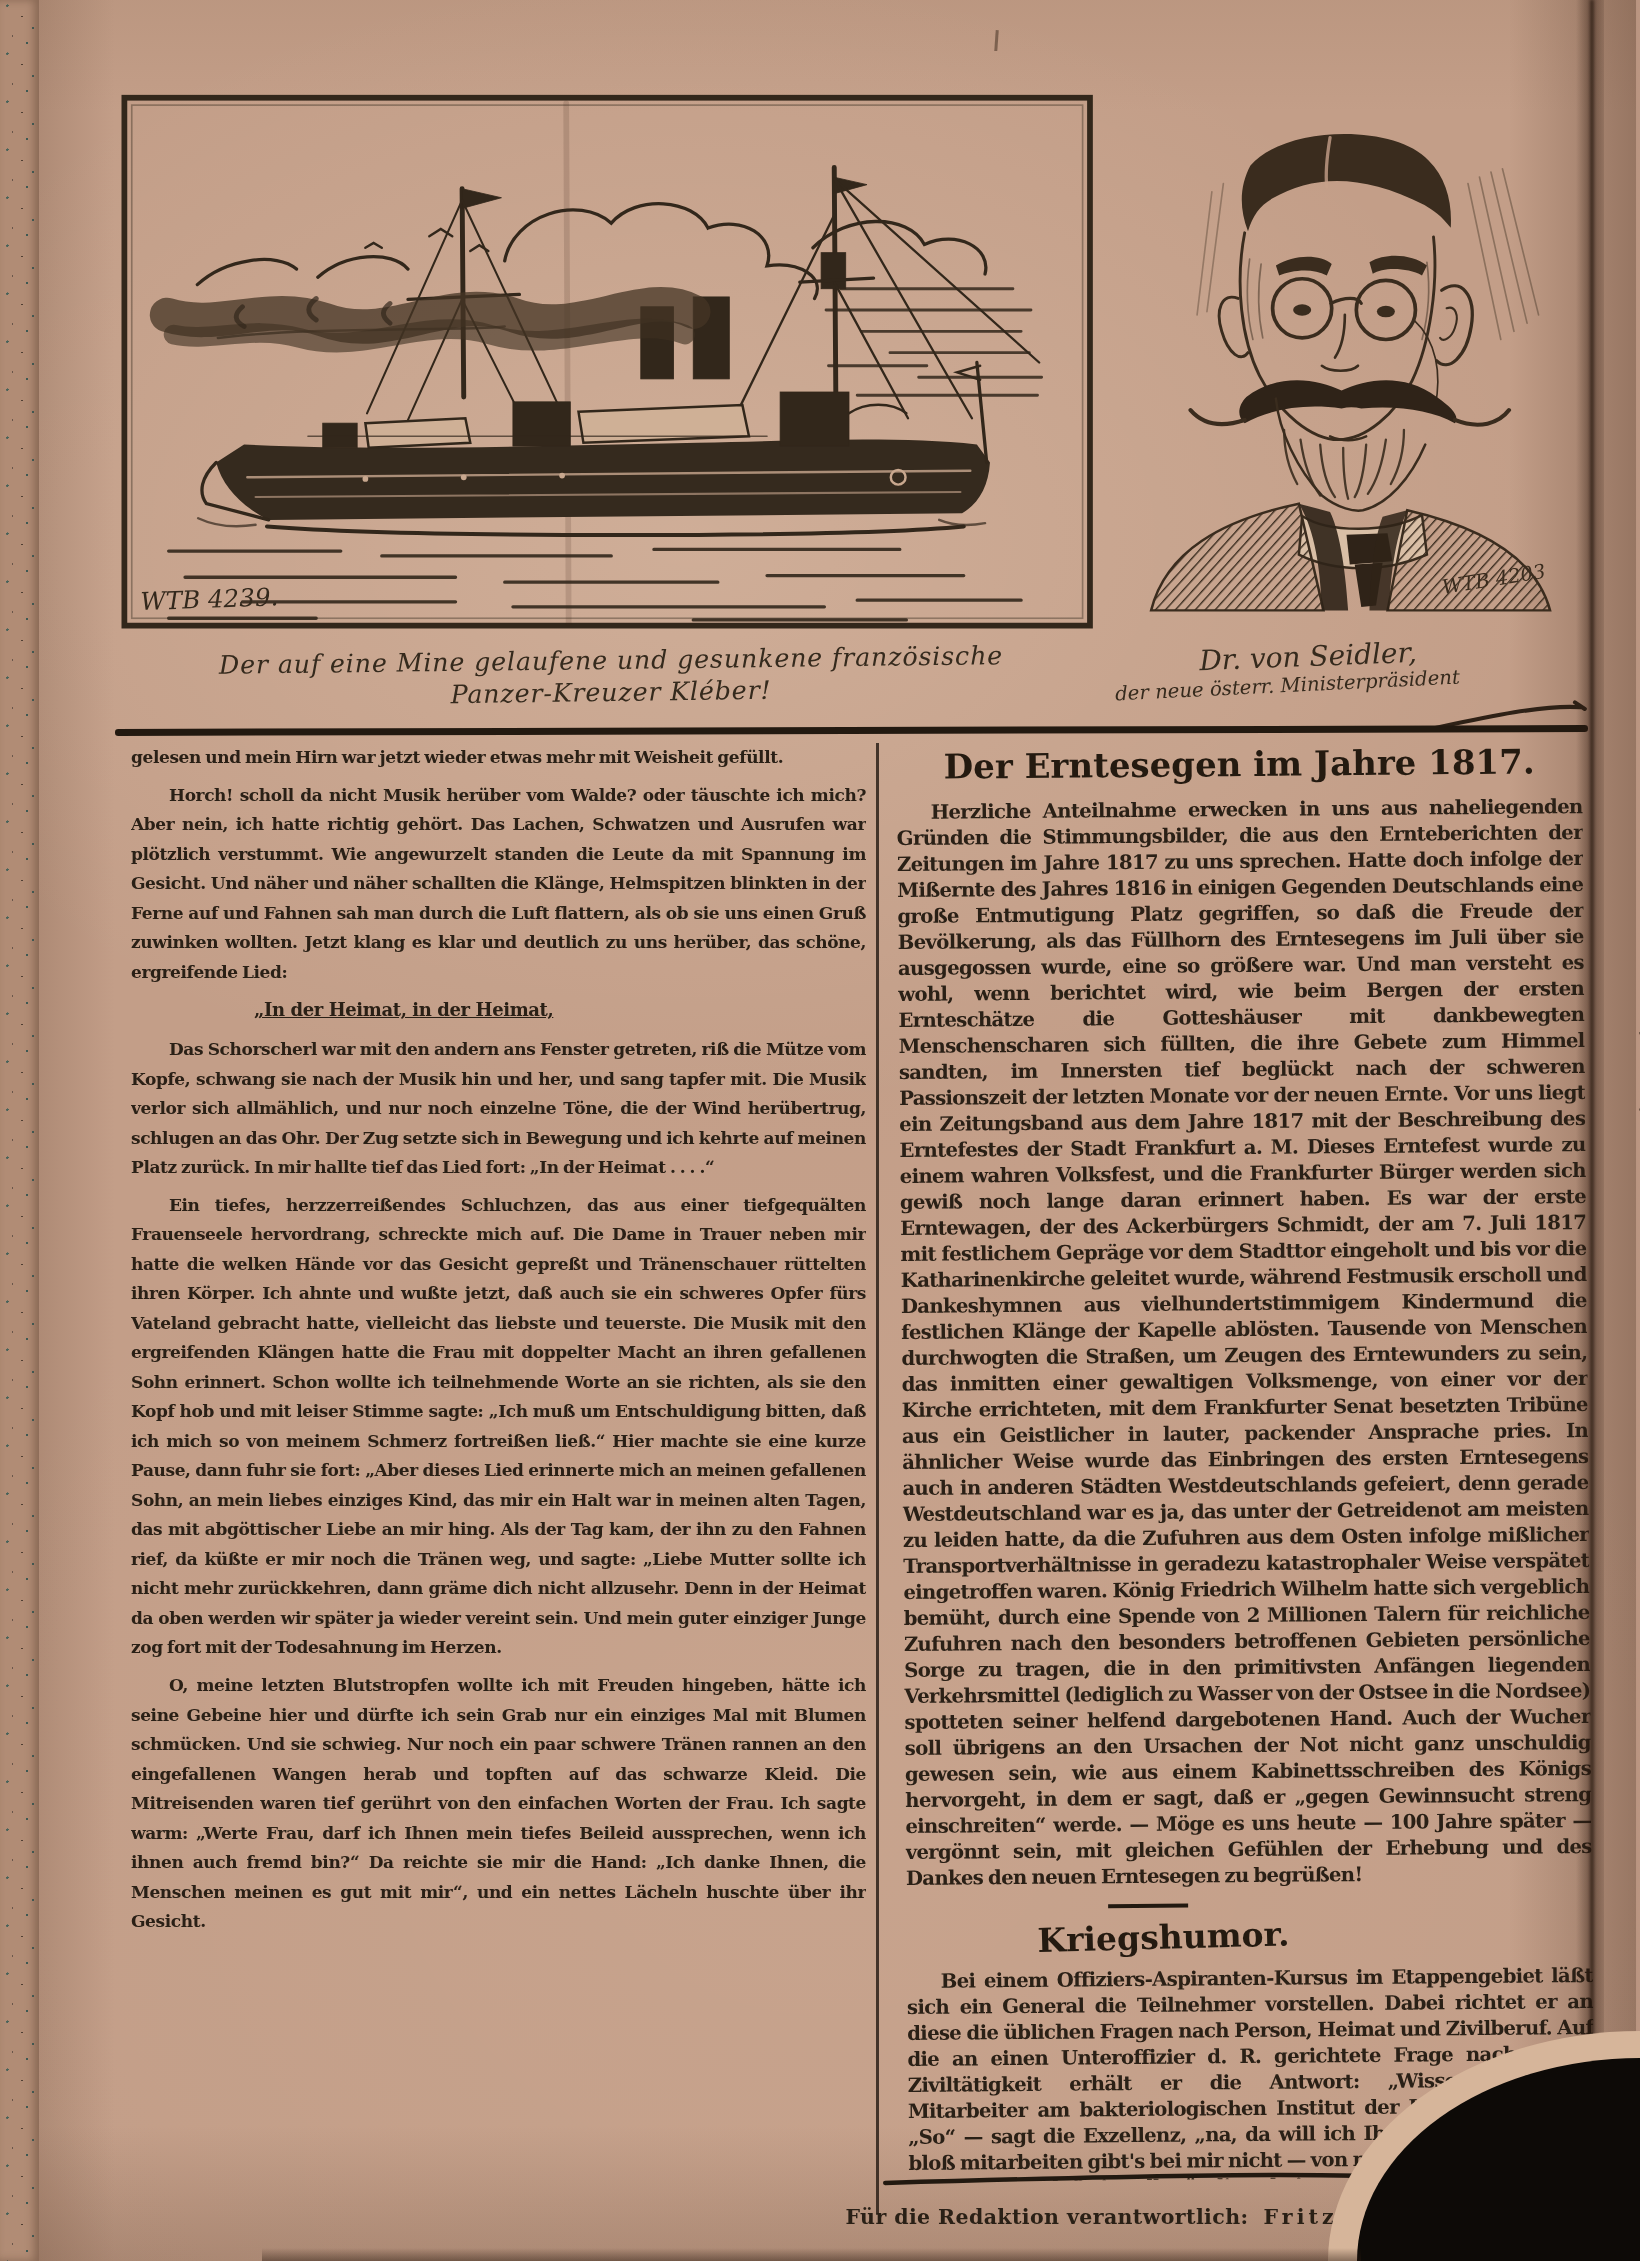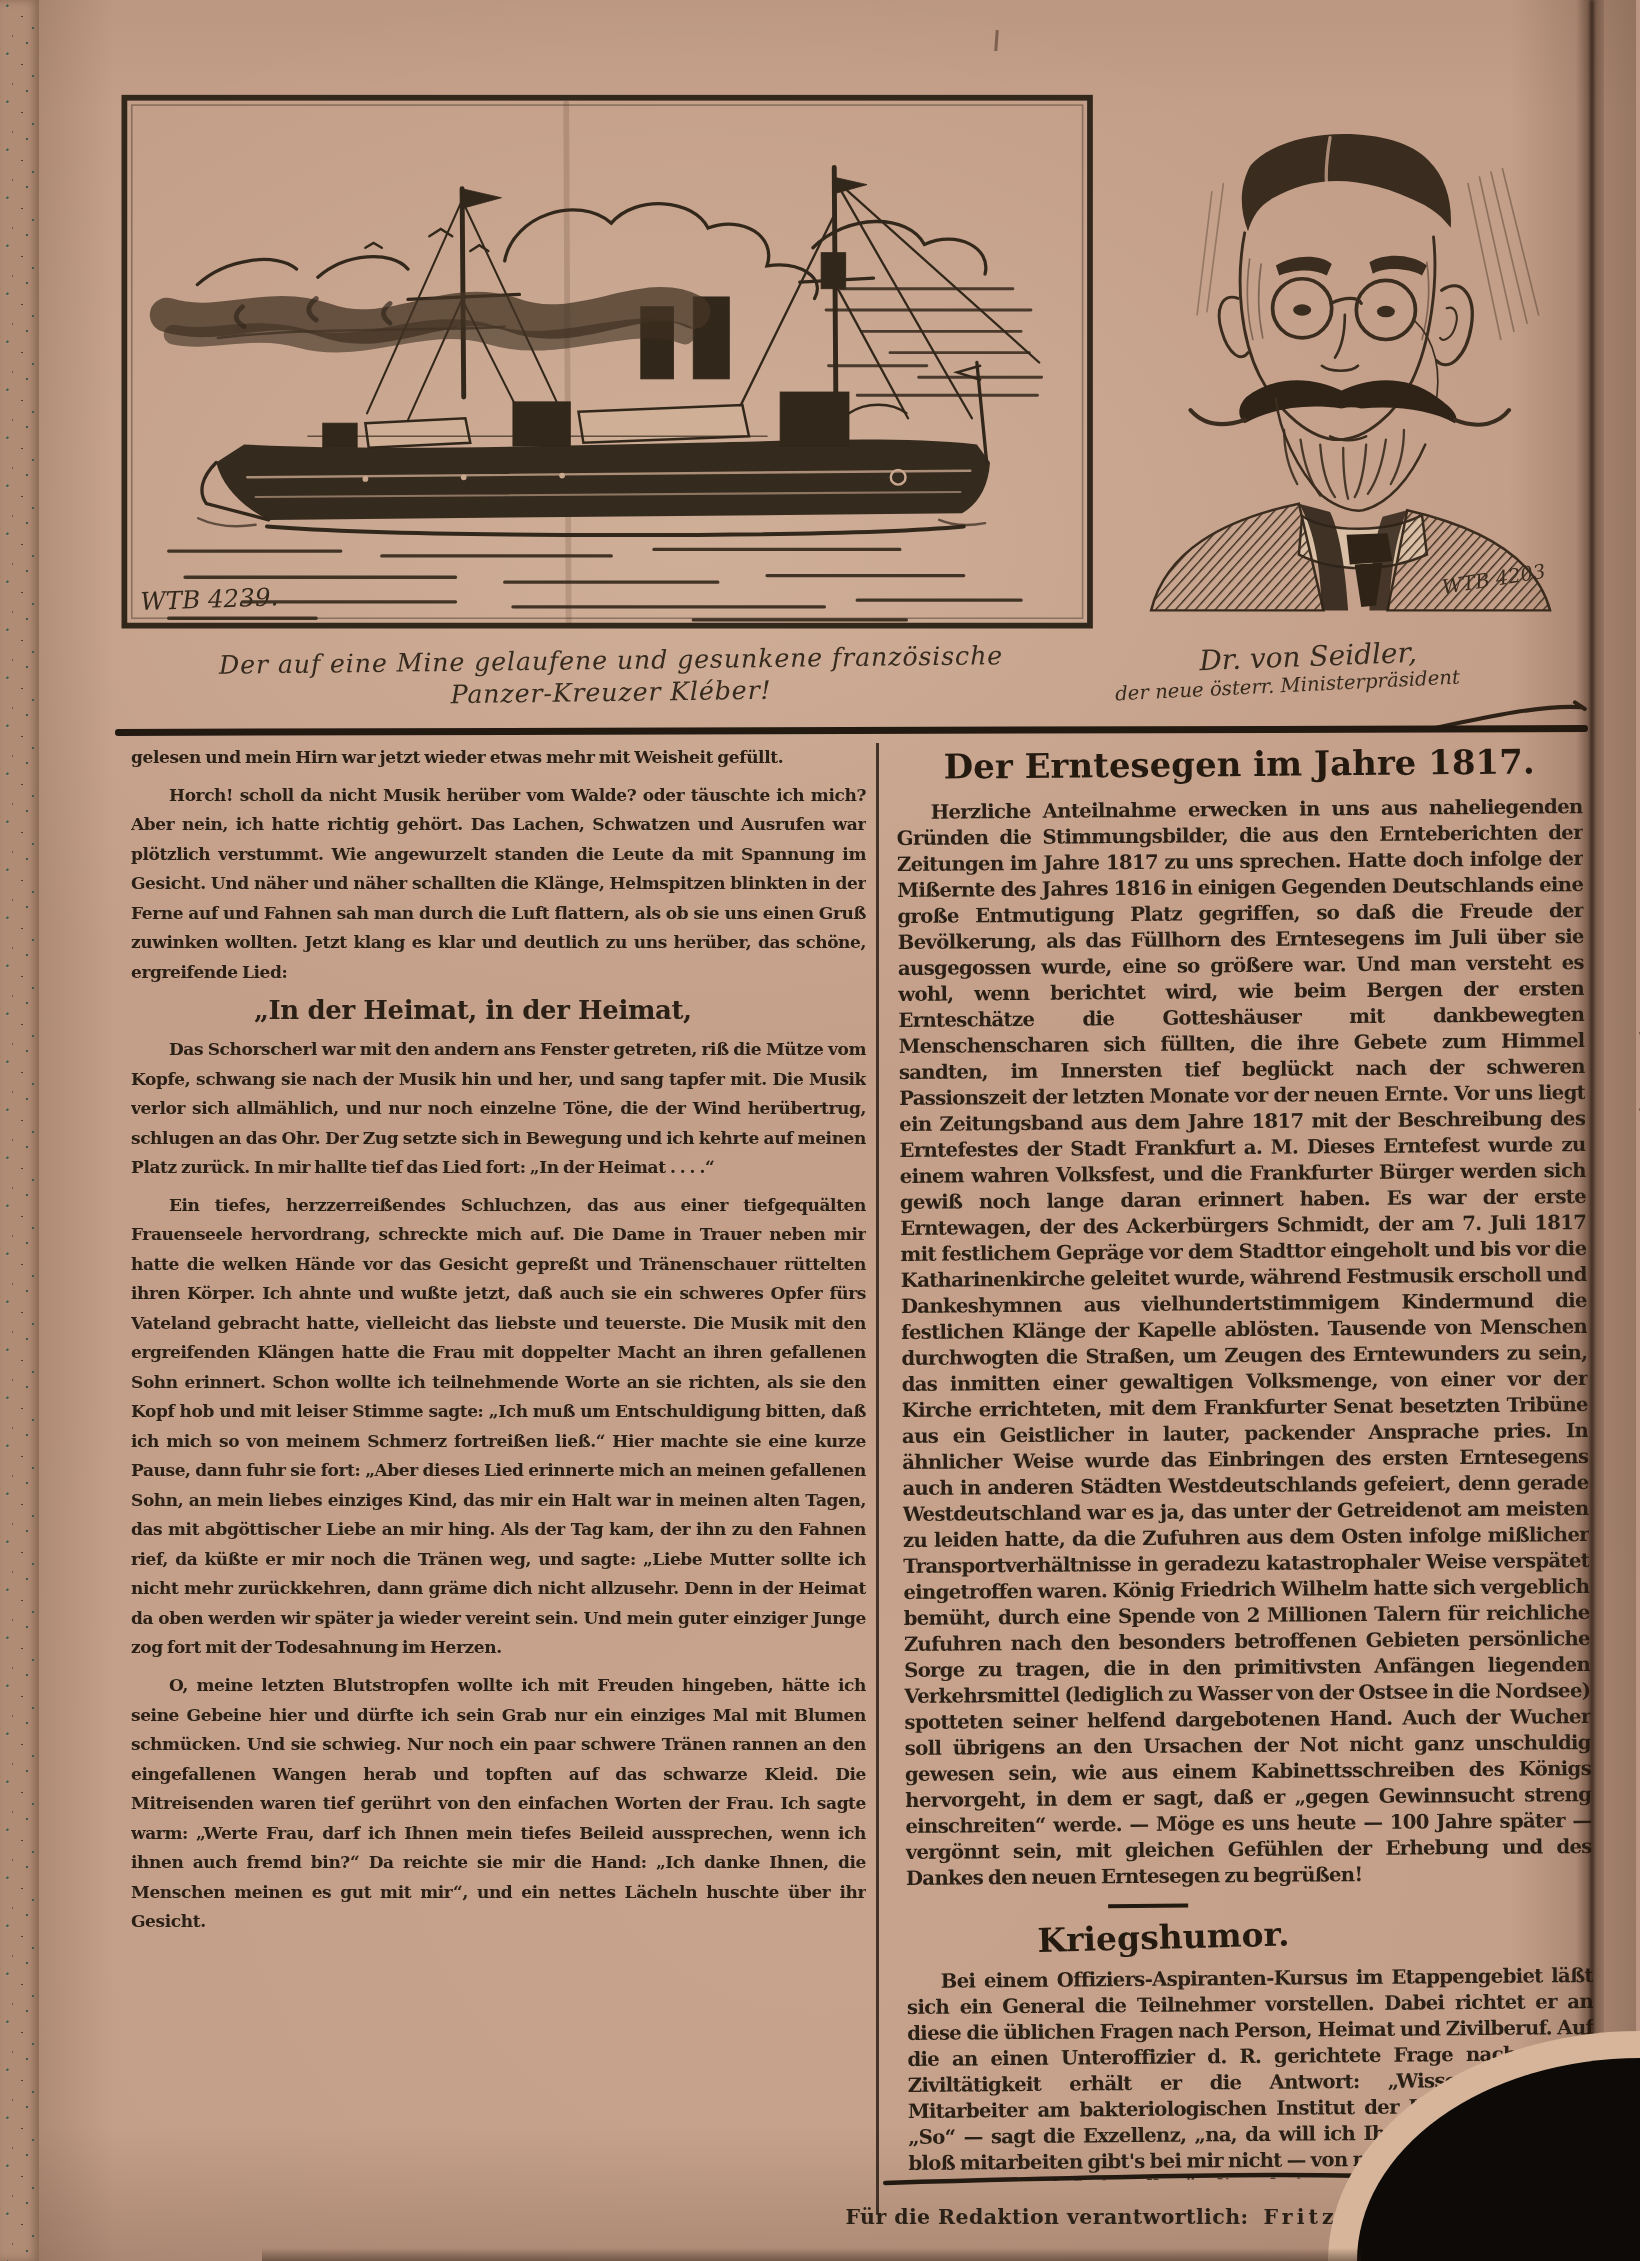--- a/index.html
+++ b/index.html
@@ -46,22 +46,22 @@
   
   .col-divider{position:absolute;left:876px;top:743px;width:3.3px;height:1470px;
     background:#2b2017;opacity:.85;}
   .col-left{position:absolute;left:131px;top:743px;width:735px;height:1429px;overflow:hidden;}
   .col-right{position:absolute;left:896px;top:745px;width:686px;height:1437px;overflow:hidden;
     transform:rotate(-.5deg);transform-origin:0 0;}
   .body-text p{margin:0 0 8.2px 0;text-align:justify;font-weight:700;
     font-size:17px;line-height:29.5px;letter-spacing:-0.4px;word-spacing:-1.2px;
     text-indent:38px;}
   .body-text p.noindent{text-indent:0;}
-  .verse{margin:6.6px 0 9.8px 123px;font-weight:700;font-size:26px;line-height:30px;
-    letter-spacing:-0.4px;}
+  .verse{margin:6.6px 0 9.8px 123px;font-weight:700;font-size:18px;line-height:30px;
+    letter-spacing:-0.4px;text-decoration:underline;}
   .headline-1{margin:1.6px 0 13px 0;text-align:center;font-weight:700;font-size:34px;
     letter-spacing:0;color:#241a10;}
   .r-body p{margin:0;text-align:justify;font-weight:700;font-size:19.7px;line-height:26px;
     letter-spacing:-0.7px;word-spacing:-1.2px;text-indent:34px;}
   .mini-rule{width:80px;height:4.1px;background:#221910;margin:14.8px 0 9.8px 202px;}
   .headline-2{margin:0 0 9.8px 131px;width:max-content;font-weight:700;font-size:33px;
     color:#241a10;transform:rotate(-1deg);}
   
   .footer-rule{position:absolute;left:879px;top:2170px;width:707px;height:34px;}
   .footer-line{position:absolute;left:894px;top:2205px;width:689px;

